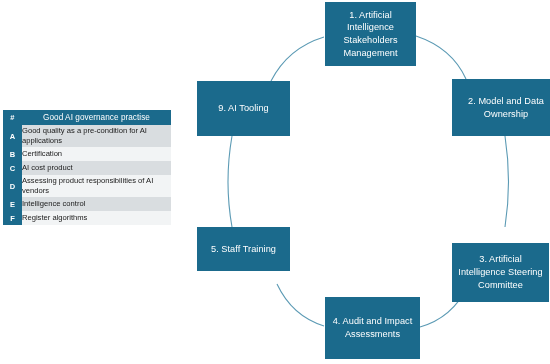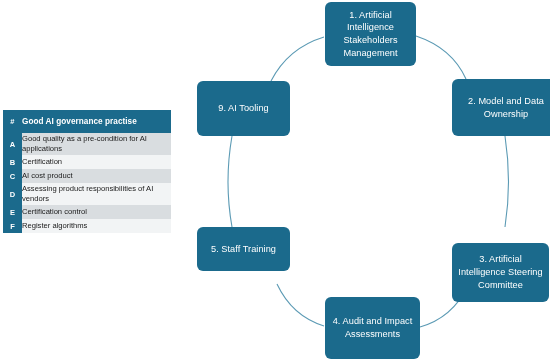--- a/index.html
+++ b/index.html
@@ -39,23 +39,23 @@
     font-size: 7.5px;
     font-weight: bold;
     text-align: center;
     height: 15px;
     letter-spacing: .2px;
   }
   .th-label {
     background: #1b6a8c;
     color: #ffffff;
     font-size: 8.2px;
-    font-weight: bold;
-    text-align: left;
-    height: 23px;
+    font-weight: normal;
+    text-align: center;
+    height: 15px;
     padding-left: 6px;
     letter-spacing: .05px;
   }
 
   .td-key {
     background: #1b6a8c;
     color: #ffffff;
     font-size: 7.5px;
     font-weight: bold;
     text-align: center;
@@ -84,21 +84,21 @@
   }
   #arcs {
     position: absolute;
     left: 0; top: 0;
     width: 550px; height: 364px;
   }
   .node {
     position: absolute;
     background: #1b6a8c;
     color: #ffffff;
-    border-radius: 6px;
+    border-radius: 0;
     display: flex;
     align-items: center;
     justify-content: center;
     text-align: center;
     font-size: 9.2px;
     line-height: 1.38;
     padding: 2px 5px;
     box-sizing: border-box;
     letter-spacing: .05px;
   }
@@ -132,21 +132,21 @@
       <tr class="shade r-short">
         <td class="td-key">C</td>
         <td class="td-label">AI cost product</td>
       </tr>
       <tr class="plain r-tall">
         <td class="td-key">D</td>
         <td class="td-label">Assessing product responsibilities of AI vendors</td>
       </tr>
       <tr class="shade r-short">
         <td class="td-key">E</td>
-        <td class="td-label">Certification control</td>
+        <td class="td-label">Intelligence control</td>
       </tr>
       <tr class="plain r-short">
         <td class="td-key">F</td>
         <td class="td-label">Register algorithms</td>
       </tr>
     </tbody>
   </table>
 
   <div id="cycle">
 

